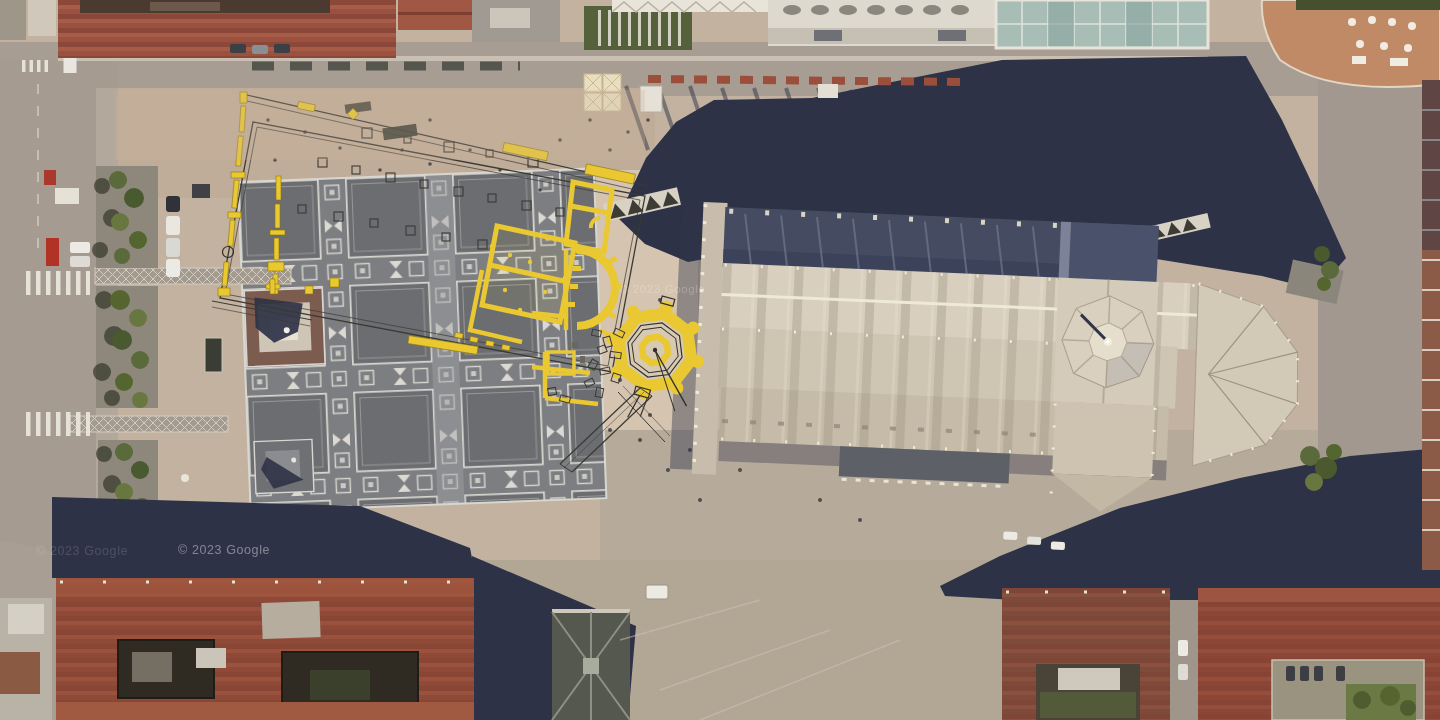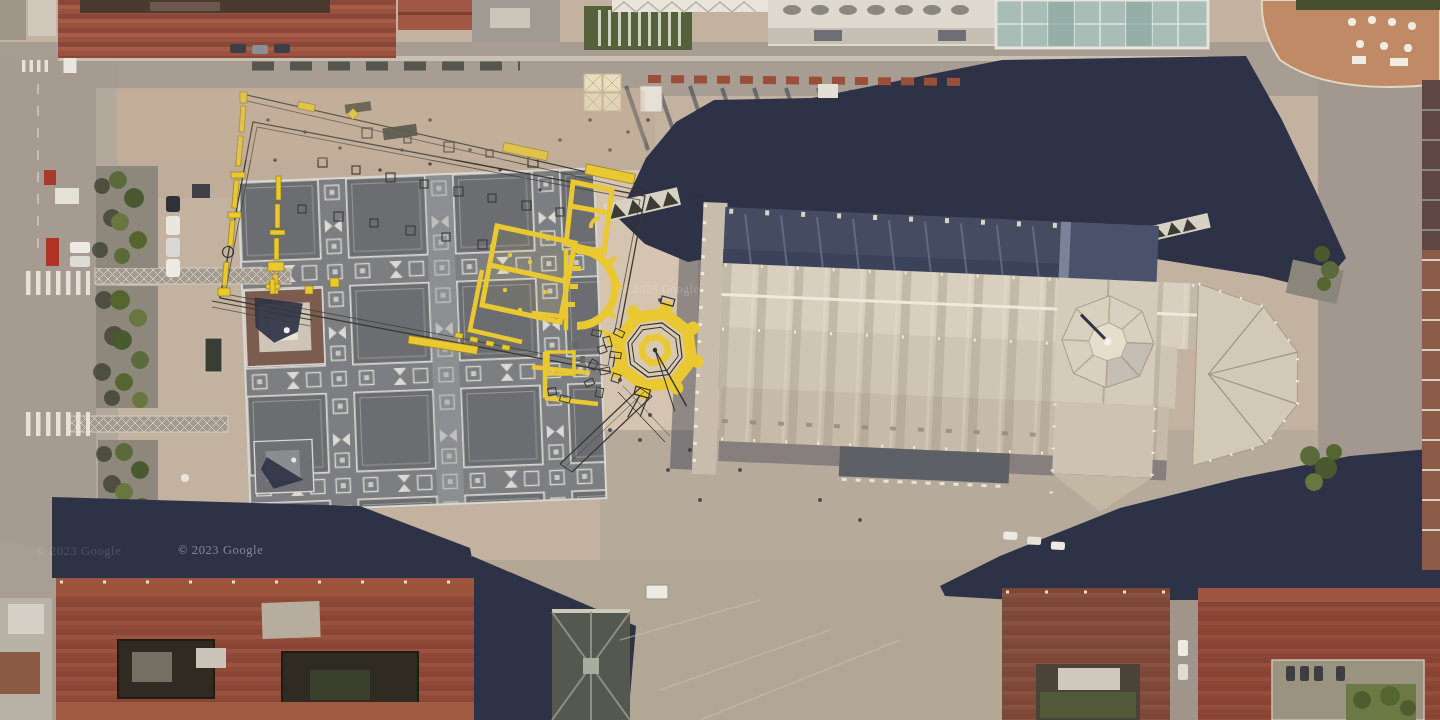--- a/index.html
+++ b/index.html
@@ -1,18 +1,18 @@
 <!DOCTYPE html>
 <html><head>
 <meta charset="utf-8">
 <style>
   html,body{margin:0;padding:0;background:#14161c;}
   .stage{position:relative;width:1440px;height:720px;overflow:hidden;font-family:"Liberation Sans",sans-serif;}
   .stage svg{position:absolute;left:0;top:0;display:block;}
-  .wm{position:absolute;color:#ffffff;font-family:Liberation Serif, serif;
+  .wm{position:absolute;color:#ffffff;font-family:Liberation Sans, sans-serif;
       font-size:12.5px;letter-spacing:0.6px;pointer-events:none;white-space:nowrap;}
   .wm1{left:178px;top:543px;opacity:0.40;}
   .wm2{left:36px;top:544px;opacity:0.14;}
   .wm3{left:620px;top:283px;opacity:0.22;font-size:11.5px;}
 </style>
 </head>
 <body>
 
 <div class="stage">
 <svg width="1440" height="720" viewBox="0 0 1440 720">

